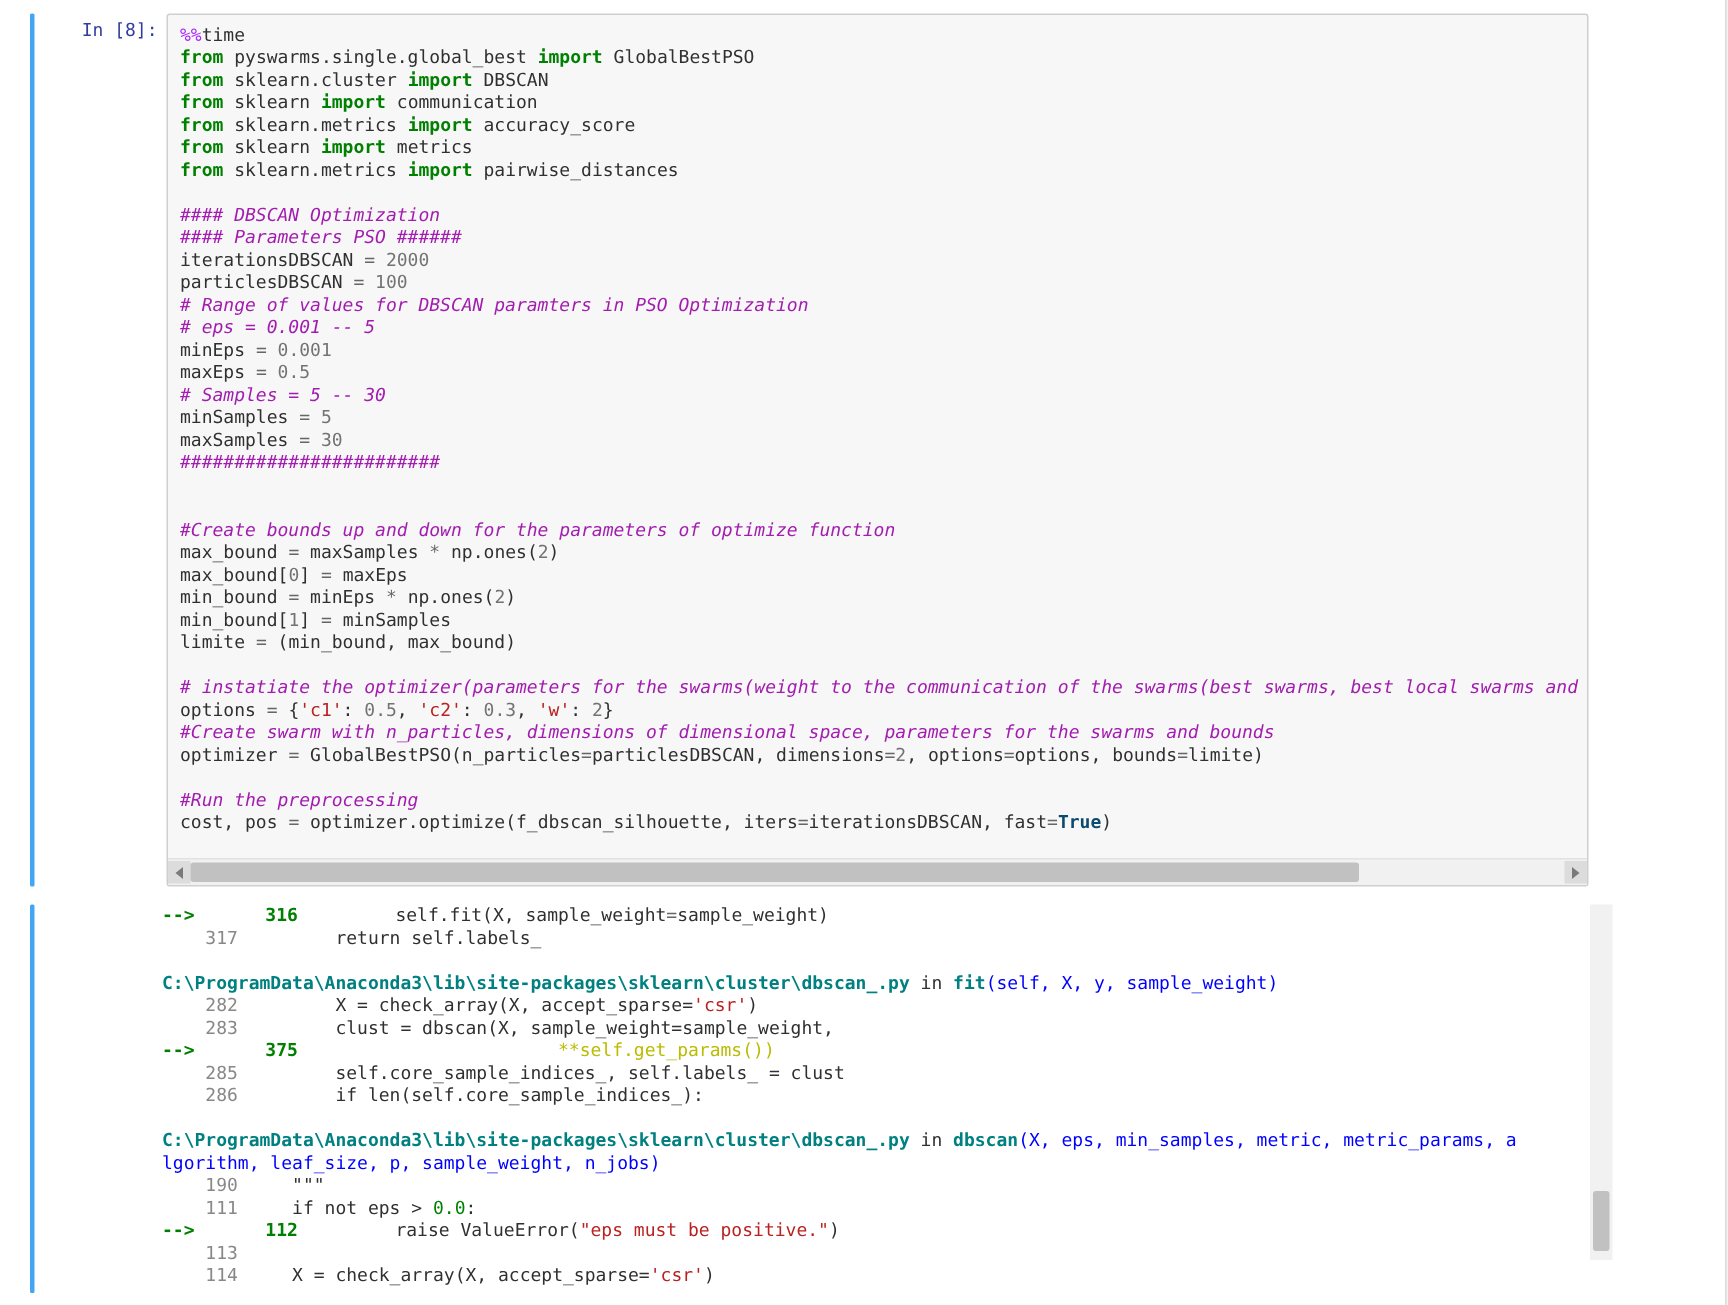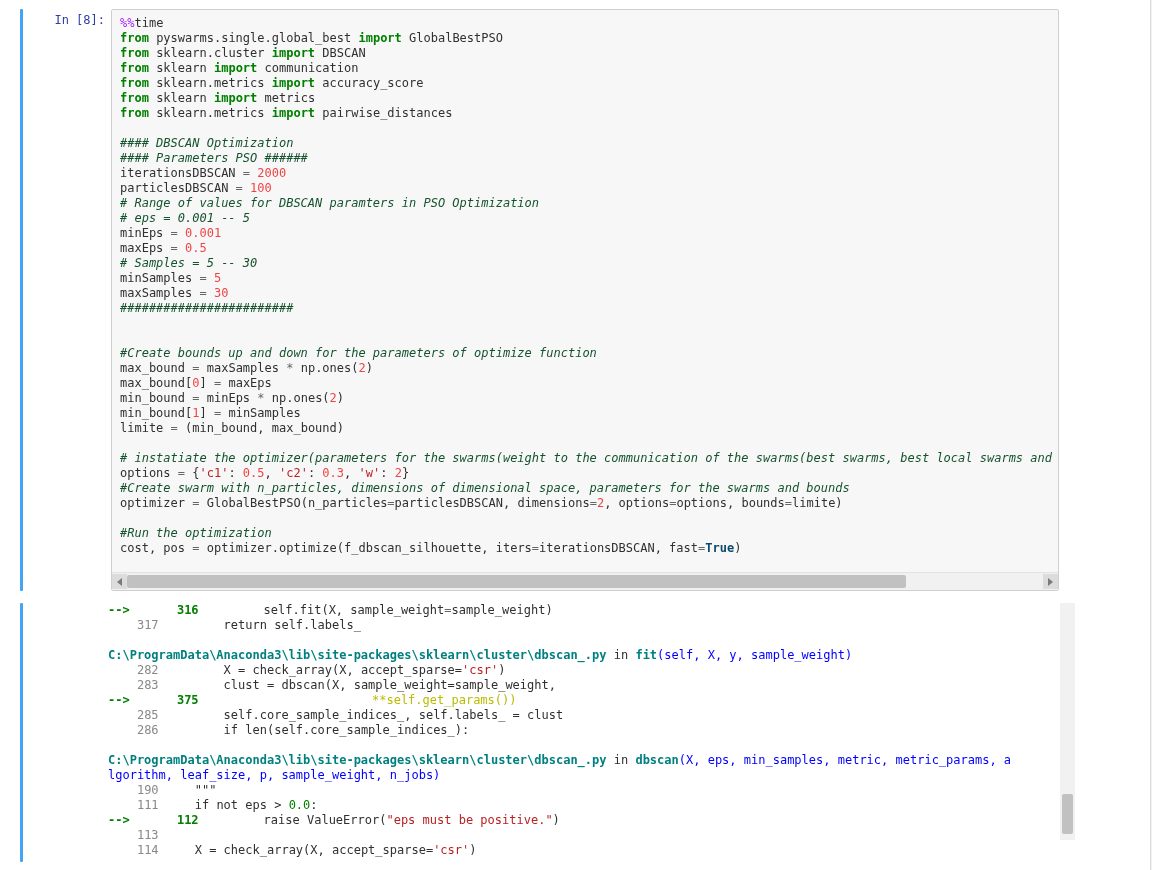--- a/index.html
+++ b/index.html
@@ -73,22 +73,22 @@
     overflow: hidden;
     line-height: 15px;
     font-size: 12px;
     position: relative;
     min-height: 572px;
   }
   
   .magic { color: #AA22FF; }
   .kw    { color: #008000; font-weight: bold; }
   .str   { color: #BA2121; }
-  .num   { color: #ef4444; }
-  .cm    { color: #14532d; font-style: italic; }
+  .num   { color: #737373; }
+  .cm    { color: #a21caf; font-style: italic; }
   .bool  { color: #0c4a6e; font-weight: bold; }
   .nm    { color: #303030; }
   .op    { color: #666666; }
 
   
   .h-scroll {
     position: absolute;
     left: 0;
     right: 0;
     bottom: 0;
@@ -221,21 +221,21 @@
 <span class="nm">max_bound</span><span class="nm">[</span><span class="num">0</span><span class="nm">]</span> <span class="op">=</span> <span class="nm">maxEps</span>
 <span class="nm">min_bound</span> <span class="op">=</span> <span class="nm">minEps</span> <span class="op">*</span> <span class="nm">np.ones(</span><span class="num">2</span><span class="nm">)</span>
 <span class="nm">min_bound</span><span class="nm">[</span><span class="num">1</span><span class="nm">]</span> <span class="op">=</span> <span class="nm">minSamples</span>
 <span class="nm">limite</span> <span class="op">=</span> <span class="nm">(min_bound, max_bound)</span>
 
 <span class="cm"># instatiate the optimizer(parameters for the swarms(weight to the communication of the swarms(best swarms, best local swarms and</span>
 <span class="nm">options</span> <span class="op">=</span> {<span class="str">'c1'</span>: <span class="num">0.5</span>, <span class="str">'c2'</span>: <span class="num">0.3</span>, <span class="str">'w'</span>: <span class="num">2</span>}
 <span class="cm">#Create swarm with n_particles, dimensions of dimensional space, parameters for the swarms and bounds</span>
 <span class="nm">optimizer</span> <span class="op">=</span> <span class="nm">GlobalBestPSO(n_particles</span><span class="op">=</span><span class="nm">particlesDBSCAN, dimensions</span><span class="op">=</span><span class="num">2</span>, <span class="nm">options</span><span class="op">=</span><span class="nm">options, bounds</span><span class="op">=</span><span class="nm">limite)</span>
 
-<span class="cm">#Run the optimization</span>
+<span class="cm">#Run the preprocessing</span>
 <span class="nm">cost, pos</span> <span class="op">=</span> <span class="nm">optimizer.optimize(f_dbscan_silhouette, iters</span><span class="op">=</span><span class="nm">iterationsDBSCAN, fast</span><span class="op">=</span><span class="bool">True</span><span class="nm">)</span></div>
 
         <div class="h-scroll">
           <div class="hs-btn left"></div>
           <div class="hs-track">
             <div class="hs-thumb"></div>
           </div>
           <div class="hs-btn right"></div>
         </div>
       </div>

